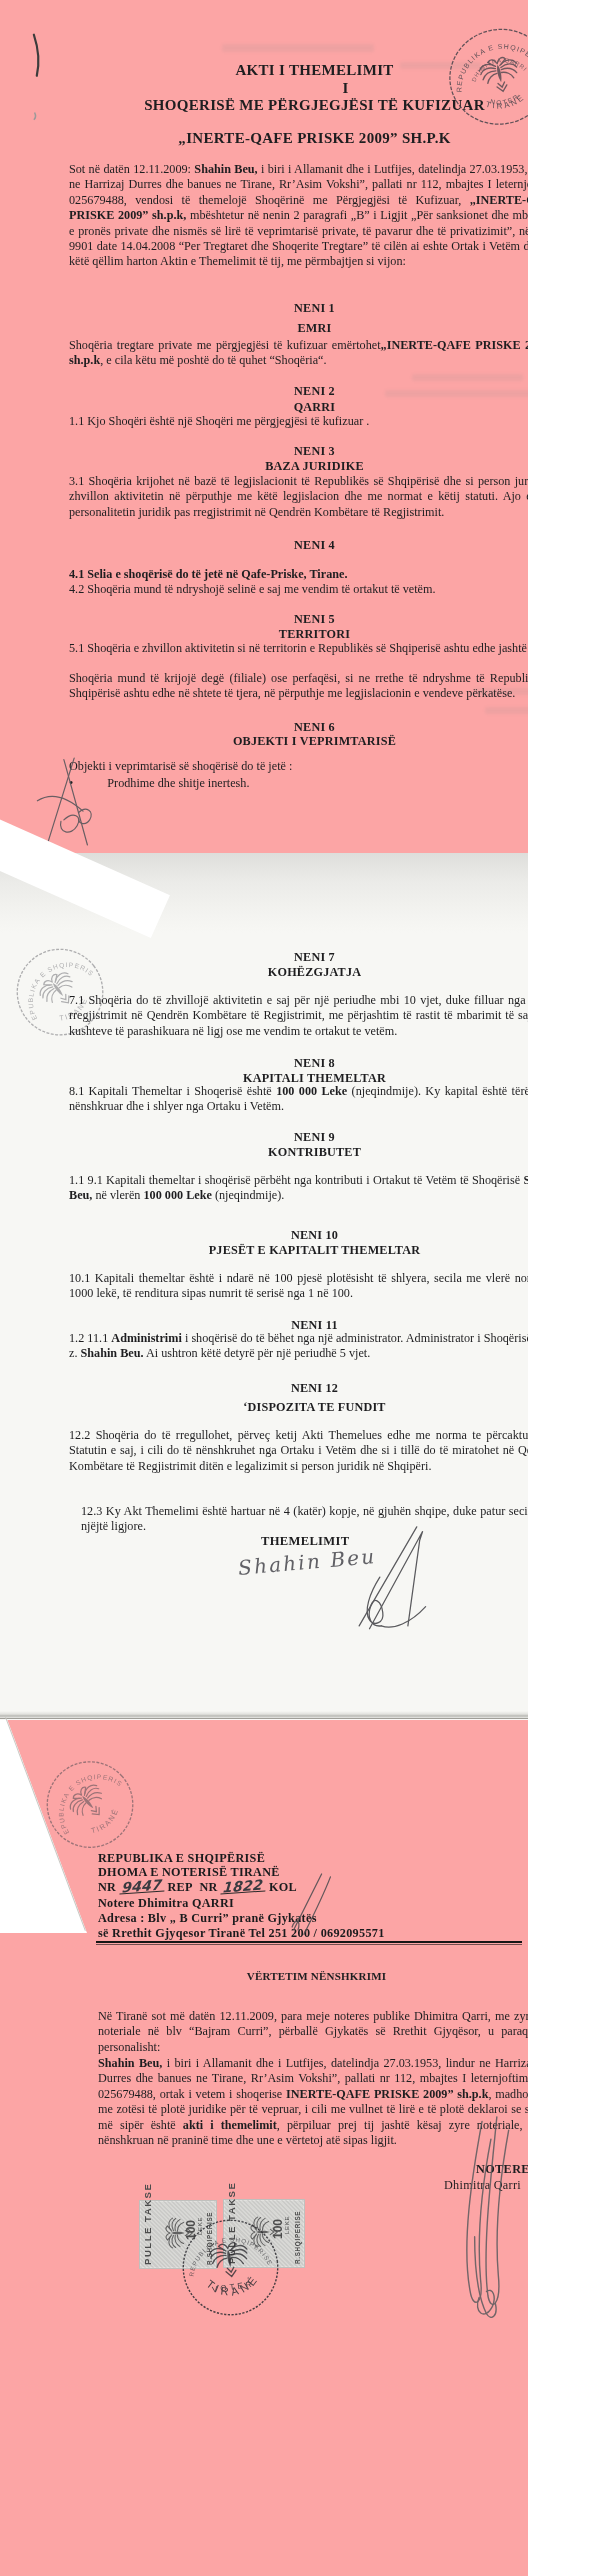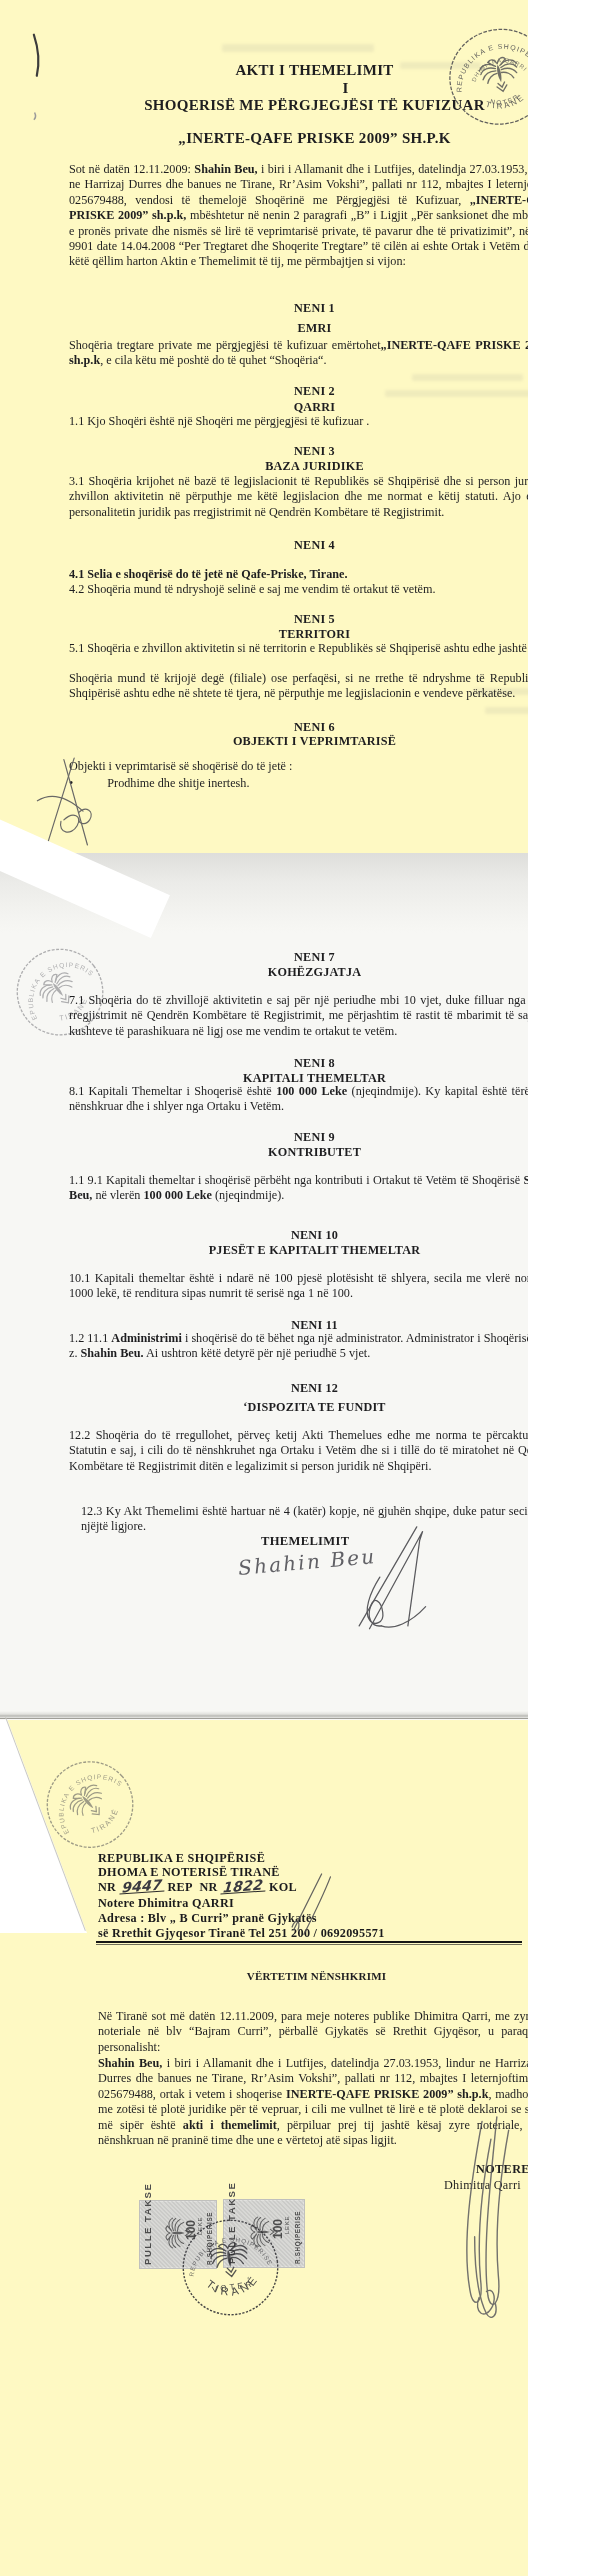--- a/index.html
+++ b/index.html
@@ -1,16 +1,16 @@
 <!DOCTYPE html>
 <html style="font-size:12px"><head>
 <meta charset="utf-8">
 <style>
   html,body{margin:0;padding:0;background:#ffffff;}
-  .canvas{position:relative;width:528px;height:2576px;background:#fef9c3;overflow:hidden;
+  .canvas{position:relative;width:528px;height:2576px;background:#fca5a5;overflow:hidden;
           font-family:"Liberation Serif","DejaVu Serif",serif;color:#1e1e20;}
   .abs{position:absolute;}
   .body-par{font-size:12.2px;line-height:15.4px;text-align:justify;color:#1e1e20;}
   .heading{font-weight:bold;font-size:12.2px;text-align:center;letter-spacing:0.2px;}
   .title{font-weight:bold;font-size:15px;text-align:center;letter-spacing:0.3px;}
   .p1col{left:69px;width:491px;}
   .p3col{left:98px;width:437px;}
   b{font-weight:bold;}
   .page2-bg{left:0;top:853px;width:604px;height:866px;background:#f7f7f4;}
   .band{left:0;top:853px;width:604px;height:80px;

